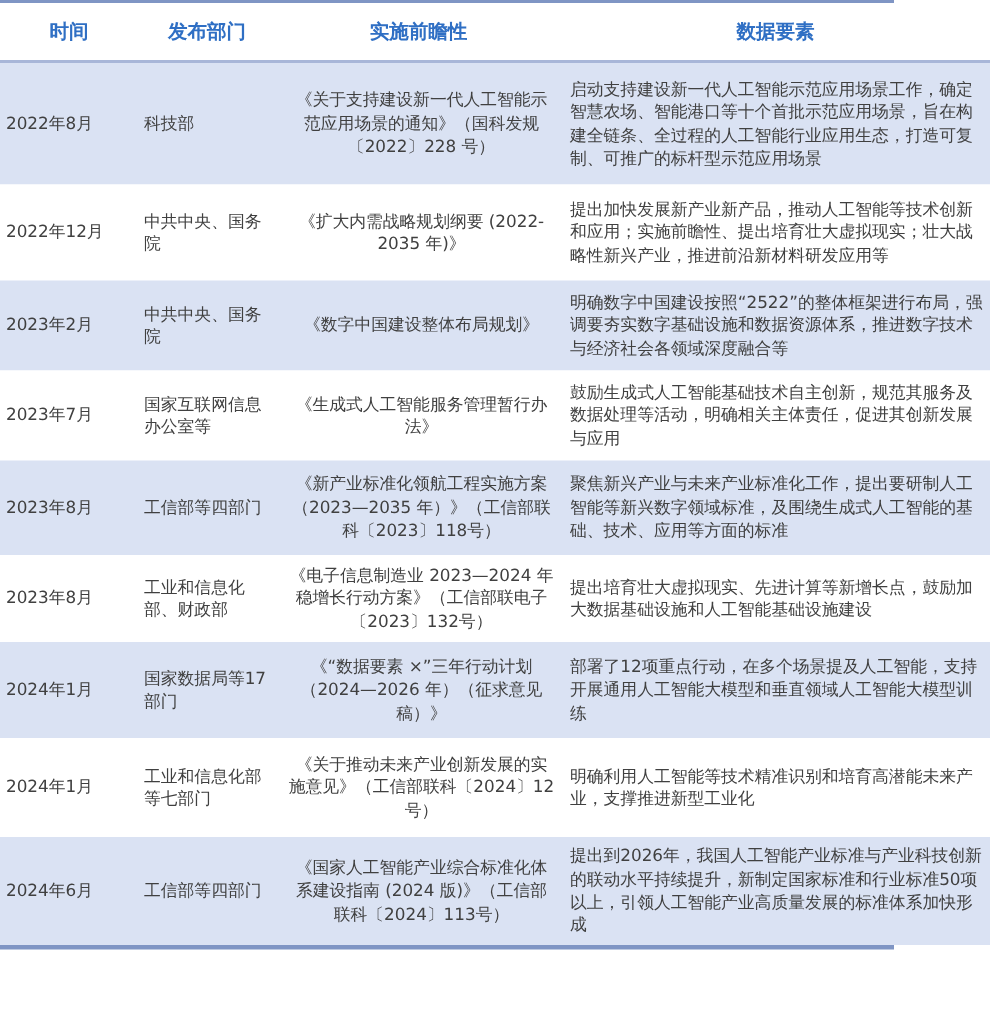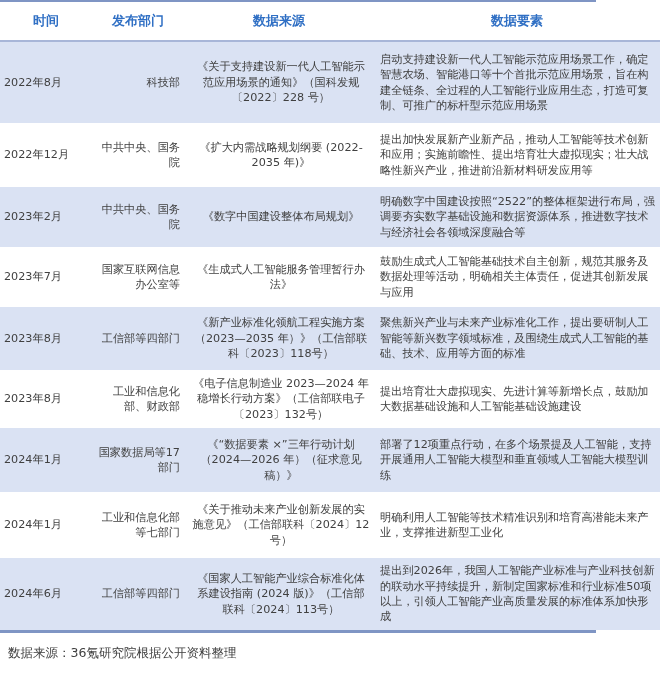--- a/index.html
+++ b/index.html
@@ -4,21 +4,21 @@
 <style>
   html, body { margin: 0; padding: 0; background: #ffffff; }
   body { width: 660px; height: 689px; overflow: hidden; font-family: "DejaVu Sans", "Liberation Sans", sans-serif; color: #404040; }
   .table-wrap { position: relative; width: 596px; }
   .top-rule { height: 2px; background: #7f95c4; }
   .bottom-rule { height: 3px; background: #7f95c4; }
   table { width: 660px; border-collapse: collapse; table-layout: fixed; }
   th { height: 38px; color: #2f6fc4; font-weight: bold; font-size: 13px; text-align: center; background: #ffffff; padding: 0; border-bottom: 2px solid #a8b6d8; }
   td { font-size: 11.2px; line-height: 15.4px; padding: 3px 4px; vertical-align: middle; }
   td.c-time { text-align: left; }
-  td.c-dept { text-align: right; }
+  td.c-dept { text-align: left; }
   td.c-name { text-align: center; padding-left: 8px; }
   td.c-content { text-align: left; padding-left: 6px; padding-right: 4px; margin-left: 16px; }
   tr.odd td { background: #dae2f3; }
   tr.even td { background: #ffffff; }
   .caption { padding-left: 8px; padding-top: 10px; font-size: 12.5px; line-height: 19px; color: #404040; }
 </style>
 </head>
 <body>
 
 <div class="table-wrap">
@@ -27,21 +27,21 @@
     <colgroup>
       <col style="width:92px">
       <col style="width:92px">
       <col style="width:190px">
       <col style="width:286px">
     </colgroup>
     <thead>
       <tr>
         <th>时间</th>
         <th>发布部门</th>
-        <th>数据来源</th>
+        <th>实施前瞻性</th>
         <th>数据要素</th>
       </tr>
     </thead>
     <tbody>
       <tr class="odd" style="height:82px">
         <td class="c-time">2022年8月</td>
         <td class="c-dept">科技部</td>
         <td class="c-name">《关于支持建设新一代人工智能示范应用场景的通知》（国科发规〔2022〕228 号）</td>
         <td class="c-content">启动支持建设新一代人工智能示范应用场景工作，确定智慧农场、智能港口等十个首批示范应用场景，旨在构建全链条、全过程的人工智能行业应用生态，打造可复制、可推广的标杆型示范应用场景</td>
       </tr>
@@ -92,14 +92,13 @@
         <td class="c-dept">工信部等四部门</td>
         <td class="c-name">《国家人工智能产业综合标准化体系建设指南 (2024 版)》（工信部联科〔2024〕113号）</td>
         <td class="c-content">提出到2026年，我国人工智能产业标准与产业科技创新的联动水平持续提升，新制定国家标准和行业标准50项以上，引领人工智能产业高质量发展的标准体系加快形成</td>
       </tr>
     </tbody>
   </table>
   <div class="bottom-rule"></div>
 </div>
 
 <div class="caption">
-  <div>数据来源：36氪研究院根据公开资料整理</div>
 </div>
 
 </body></html>

